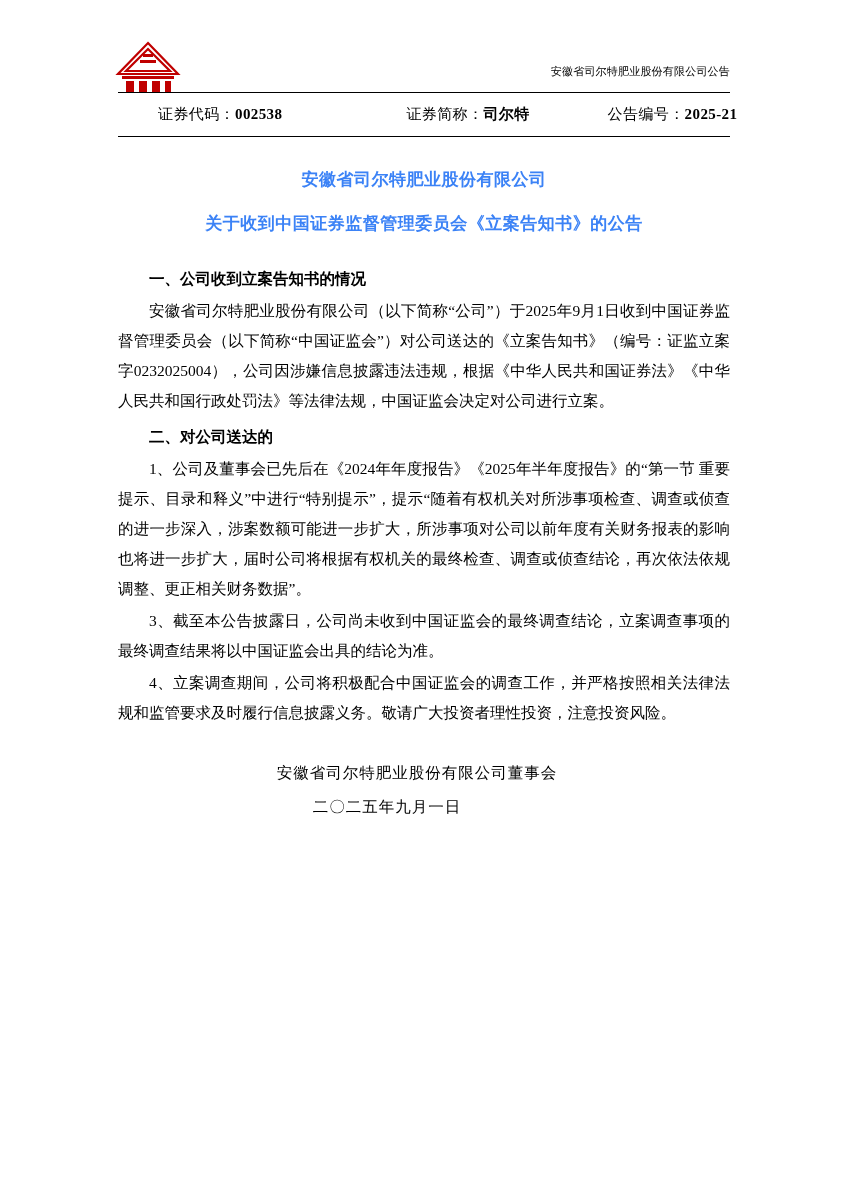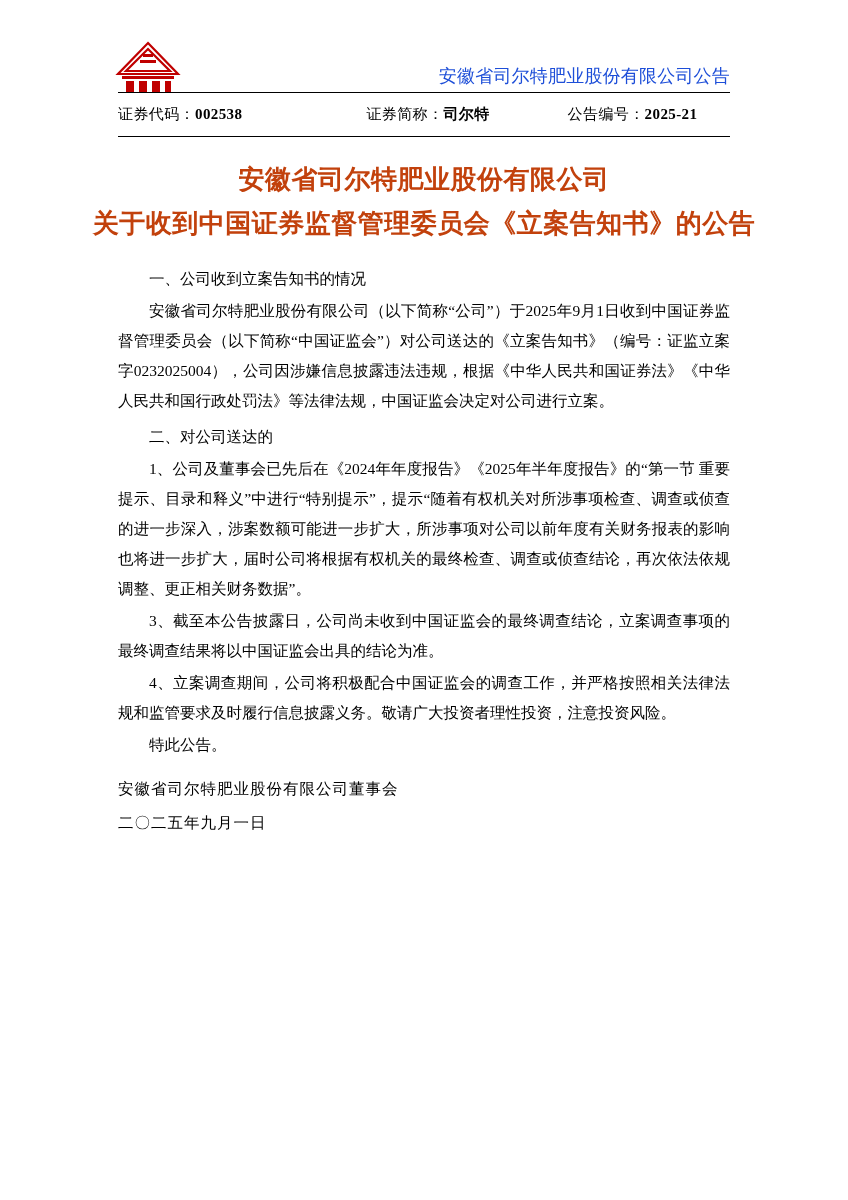--- a/index.html
+++ b/index.html
@@ -34,22 +34,22 @@
     position: absolute;
     left: 112px;
     top: 40px;
     width: 72px;
     height: 54px;
   }
   .header-company {
     position: absolute;
     right: 118px;
     top: 64px;
-    font-size: 18px;
-    color: #1d4ed8;
+    font-size: 11px;
+    color: #000000;
     letter-spacing: 0.2px;
     white-space: nowrap;
     font-family: "Liberation Serif", serif;
   }
   .header-rule {
     position: absolute;
     left: 118px;
     right: 118px;
     top: 92px;
     border-bottom: 1.6px solid #000;
@@ -59,40 +59,40 @@
   .coderow {
     position: relative;
     margin: 0 118px;
     height: 36px;
     display: flex;
     align-items: center;
     font-size: 15px;
     letter-spacing: 0.4px;
   }
   .coderow .seg { white-space: nowrap; }
-  .coderow .seg1 { margin-right: 92px; }
+  .coderow .seg1 { margin-right: 92px; margin-left: 40px; }
   .coderow .seg2 { margin-right: 78px; margin-left: 32px; }
   .coderow .val { font-weight: bold; }
   .coderow-rule {
     position: absolute;
     left: 118px;
     right: 118px;
     top: 136px;
     border-bottom: 1.6px solid #000;
   }
 
   
   .titles {
     margin-top: 26px;
     text-align: center;
   }
   .title-line {
-    color: #c2410c;
+    color: #3b82f6;
     font-weight: bold;
-    font-size: 26px;
+    font-size: 17px;
     line-height: 44px;
     letter-spacing: 0.5px;
     font-family: "Liberation Serif", serif;
   }
 
   
   .body {
     margin: 18px 118px 0 118px;
     font-size: 15.5px;
     line-height: 30px;
@@ -100,27 +100,27 @@
     text-justify: inter-ideograph;
   }
   .p {
     text-indent: 2em;
     margin: 0 0 2px 0;
   }
   .p.bold {
     font-weight: bold;
   }
   .p.section {
-    font-weight: normal;
+    font-weight: bold;
     margin-top: 6px;
   }
 
   .signoff {
-    margin-top: 12px;
-    text-align: left;
+    margin-top: 28px;
+    text-align: center;
     padding-right: 14px;
     font-size: 15.5px;
     line-height: 34px;
   }
   .signoff div { letter-spacing: 1px; }
   .signoff .date { padding-right: 60px; }
 </style>
 </head>
 <body>
 
@@ -166,21 +166,20 @@
     <div class="title-line">关于收到中国证券监督管理委员会《立案告知书》的公告</div>
   </div>
 
   <div class="body">
     <p class="p section">一、公司收到立案告知书的情况</p>
     <p class="p">安徽省司尔特肥业股份有限公司（以下简称“公司”）于2025年9月1日收到中国证券监督管理委员会（以下简称“中国证监会”）对公司送达的《立案告知书》（编号：证监立案字0232025004），公司因涉嫌信息披露违法违规，根据《中华人民共和国证券法》《中华人民共和国行政处罚法》等法律法规，中国证监会决定对公司进行立案。</p>
     <p class="p section">二、对公司送达的</p>
     <p class="p">1、公司及董事会已先后在《2024年年度报告》《2025年半年度报告》的“第一节 重要提示、目录和释义”中进行“特别提示”，提示“随着有权机关对所涉事项检查、调查或侦查的进一步深入，涉案数额可能进一步扩大，所涉事项对公司以前年度有关财务报表的影响也将进一步扩大，届时公司将根据有权机关的最终检查、调查或侦查结论，再次依法依规调整、更正相关财务数据”。</p>
     <p class="p">3、截至本公告披露日，公司尚未收到中国证监会的最终调查结论，立案调查事项的最终调查结果将以中国证监会出具的结论为准。</p>
     <p class="p">4、立案调查期间，公司将积极配合中国证监会的调查工作，并严格按照相关法律法规和监管要求及时履行信息披露义务。敬请广大投资者理性投资，注意投资风险。</p>
-    <p class="p">特此公告。</p>
 
     <div class="signoff">
       <div>安徽省司尔特肥业股份有限公司董事会</div>
       <div class="date">二〇二五年九月一日</div>
     </div>
   </div>
 
 </div>
 
 </body></html>

